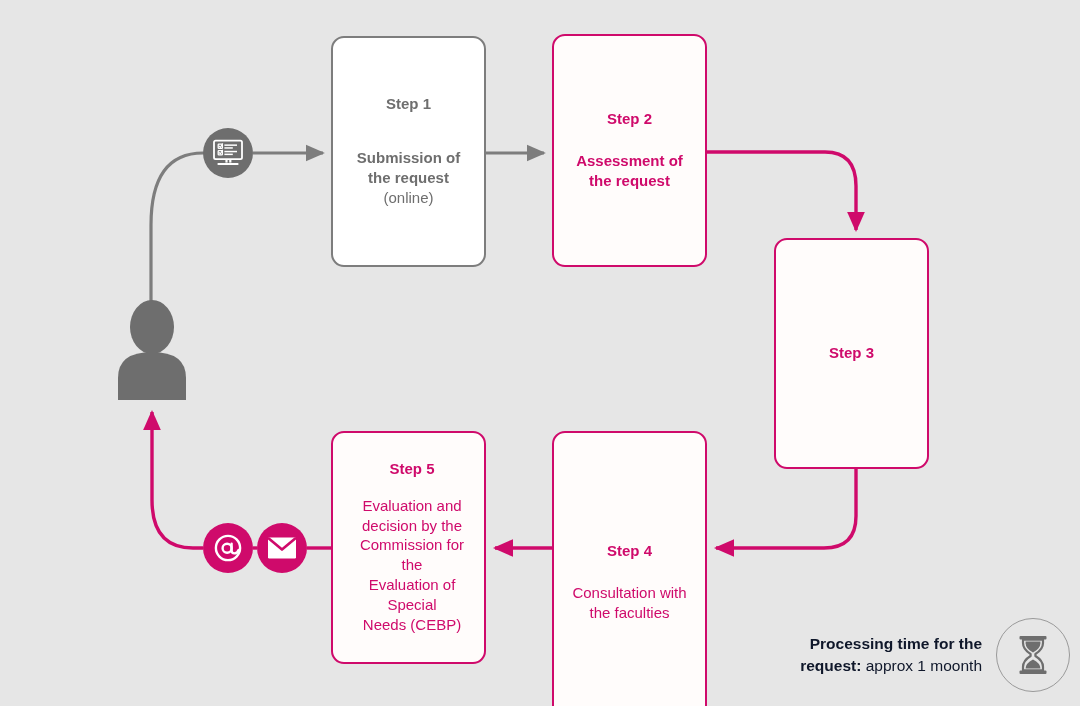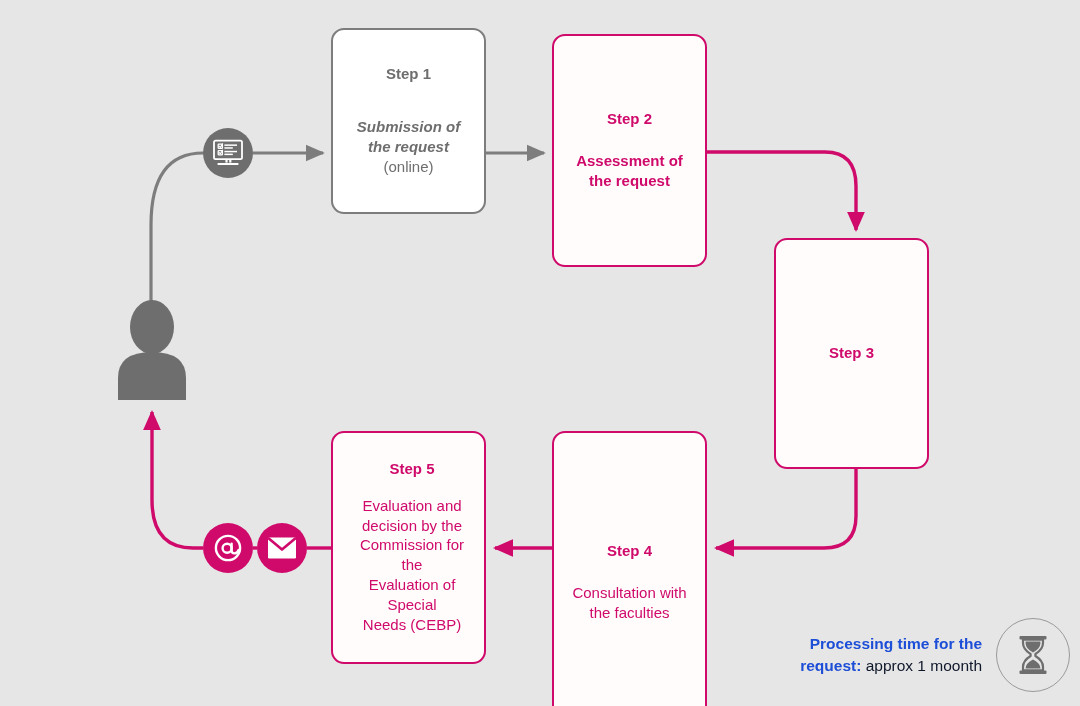--- a/index.html
+++ b/index.html
@@ -66,27 +66,27 @@
   }
   .card .step-desc.normal {
     font-weight: normal;
   }
   .card .step-note {
     font-size: 15px;
     font-weight: normal;
     line-height: 1.33;
   }
 
-  #step1 { left: 331px; top: 28px;  width: 155px; height: 186px; justify-content: center; }
+  #step1 { left: 331px; top: 36px;  width: 155px; height: 231px; justify-content: center; }
   #step2 { left: 552px; top: 34px;  width: 155px; height: 233px; }
   #step3 { left: 774px; top: 238px; width: 155px; height: 231px; }
   #step4 { left: 552px; top: 431px; width: 155px; height: 303px; }
   #step5 { left: 331px; top: 431px; width: 155px; height: 233px; padding-left: 17px; }
 
-  #step1 .step-desc { margin-top: 34px; font-style: italic; }
+  #step1 .step-desc { margin-top: 34px; }
   #step2 .step-desc { margin-top: 22px; }
   #step5 .step-desc { margin-top: 17px; }
 
   
   .badge {
     position: absolute;
     z-index: 4;
     border-radius: 50%;
     display: flex;
     align-items: center;
@@ -122,21 +122,21 @@
     justify-content: flex-end;
     gap: 14px;
   }
   #footer-text {
     font-size: 15.5px;
     line-height: 1.42;
     color: #6e6e6e;
     text-align: right;
     max-width: 200px;
   }
-  #footer-text .bold { font-weight: bold; color: #1d4ed8; }
+  #footer-text .bold { font-weight: bold; color: #0f172a; }
   #footer-text .light { font-weight: normal; color: #0f172a; }
   #hourglass-badge {
     width: 72px;
     height: 72px;
     border-radius: 50%;
     border: 1.6px solid #9a9a9a;
     display: flex;
     align-items: center;
     justify-content: center;
     flex: 0 0 auto;

